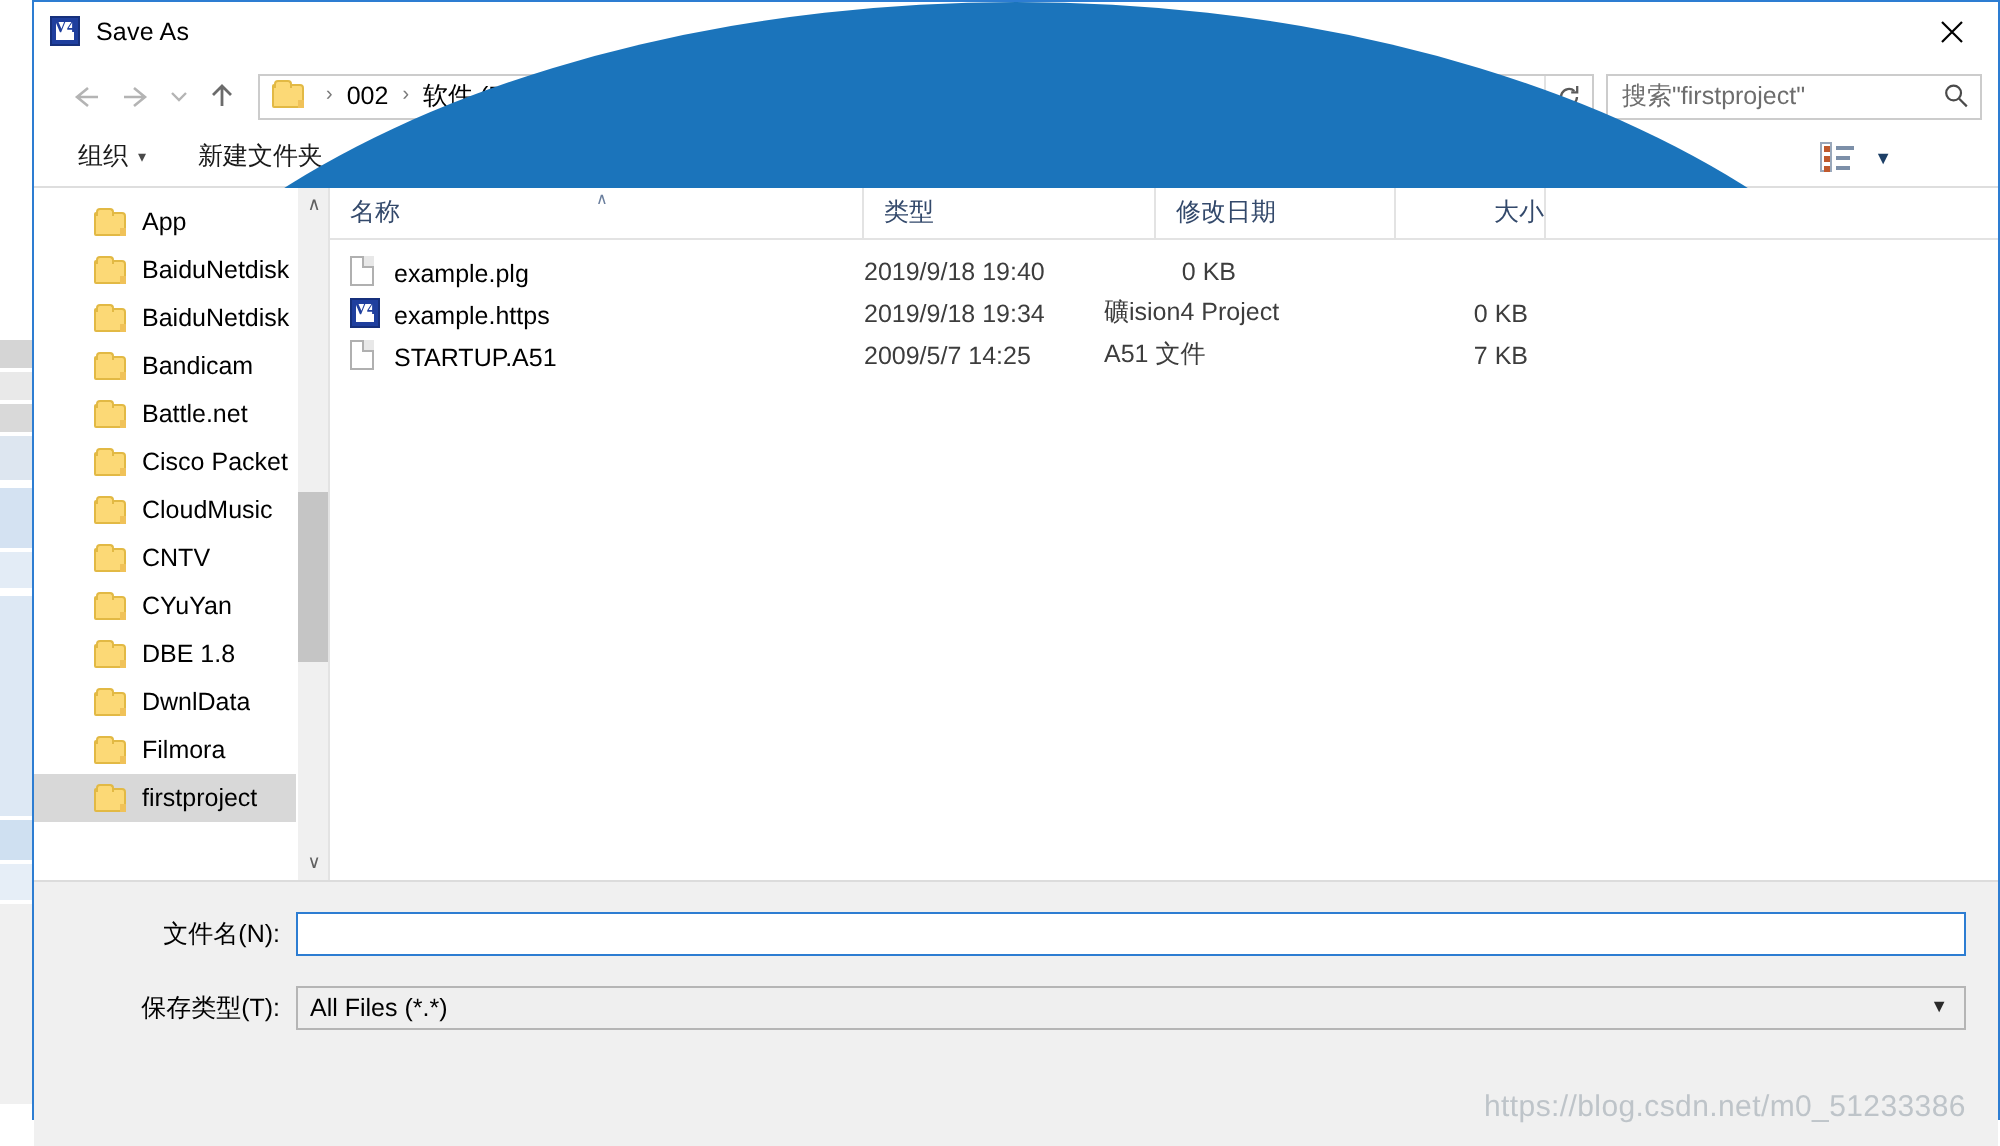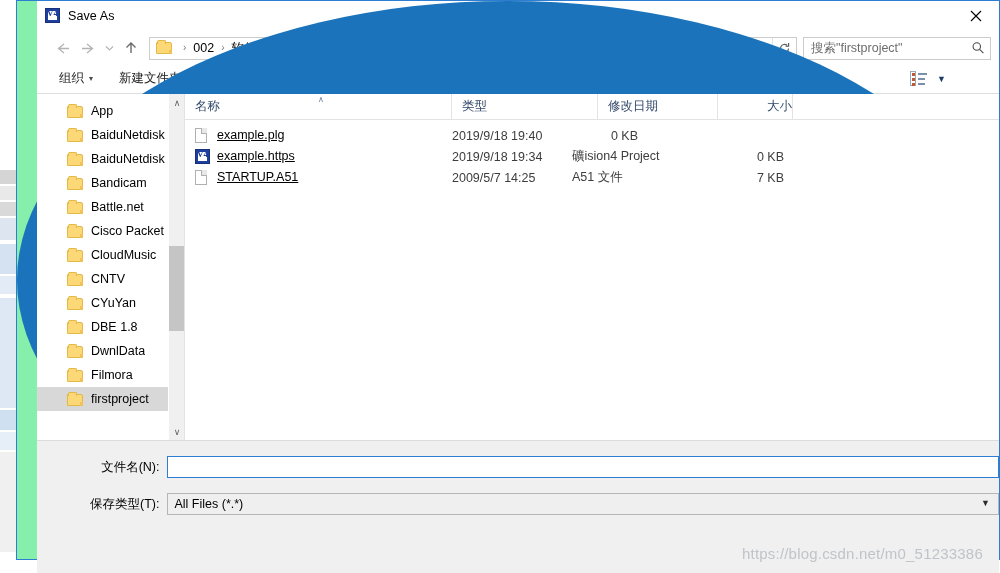--- a/index.html
+++ b/index.html
@@ -47,21 +47,20 @@
 
   
   #dialog {
     position: absolute;
     left: 16px; top: 0px;
     width: 984px; height: 560px;
     background: #86efac;
     border: 1px solid #2d7dd2;
     border-top: none;
     box-sizing: border-box;
-    padding-left: 20px;
   }
   #dialog.with-top { border-top: 1px solid #2d7dd2; }
 
   
   .titlebar {
     position: relative;
     height: 31px;
     background: #ffffff;
     display: flex; align-items: center;
     border-bottom: 1px solid #ffffff;
@@ -230,22 +229,22 @@
   .c-type { width: 146px; }
   .c-size { width: 75px; justify-content: flex-end; }
   .c-rest { flex: 1 1 auto; border-right: none !important; }
 
   .file-rows { padding-top: 5px; }
   .file-row {
     display: flex; align-items: center; height: 21px;
     font-size: 12.5px; color: #000;
   }
   .fr-name {
-    width: 267px; display: flex; align-items: flex-start; padding-left: 10px;
-    overflow: hidden; white-space: nowrap; text-decoration: underline;
+    width: 267px; display: flex; align-items: flex-end; padding-left: 10px;
+    overflow: hidden; white-space: nowrap;
   }
   .fr-date { width: 120px; color: #3d3d3d; white-space: nowrap; }
   .fr-type { width: 146px; color: #3d3d3d; white-space: nowrap; }
   .fr-size { width: 75px; color: #3d3d3d; text-align: right; padding-right: 9px; white-space: nowrap; }
   .file-ico { width: 13px; height: 16px; position: relative; flex: none; margin-right: 9px; }
 
   
   .bottom {
     background: #f0f0f0;
     border-top: 1px solid #dcdcdc;

